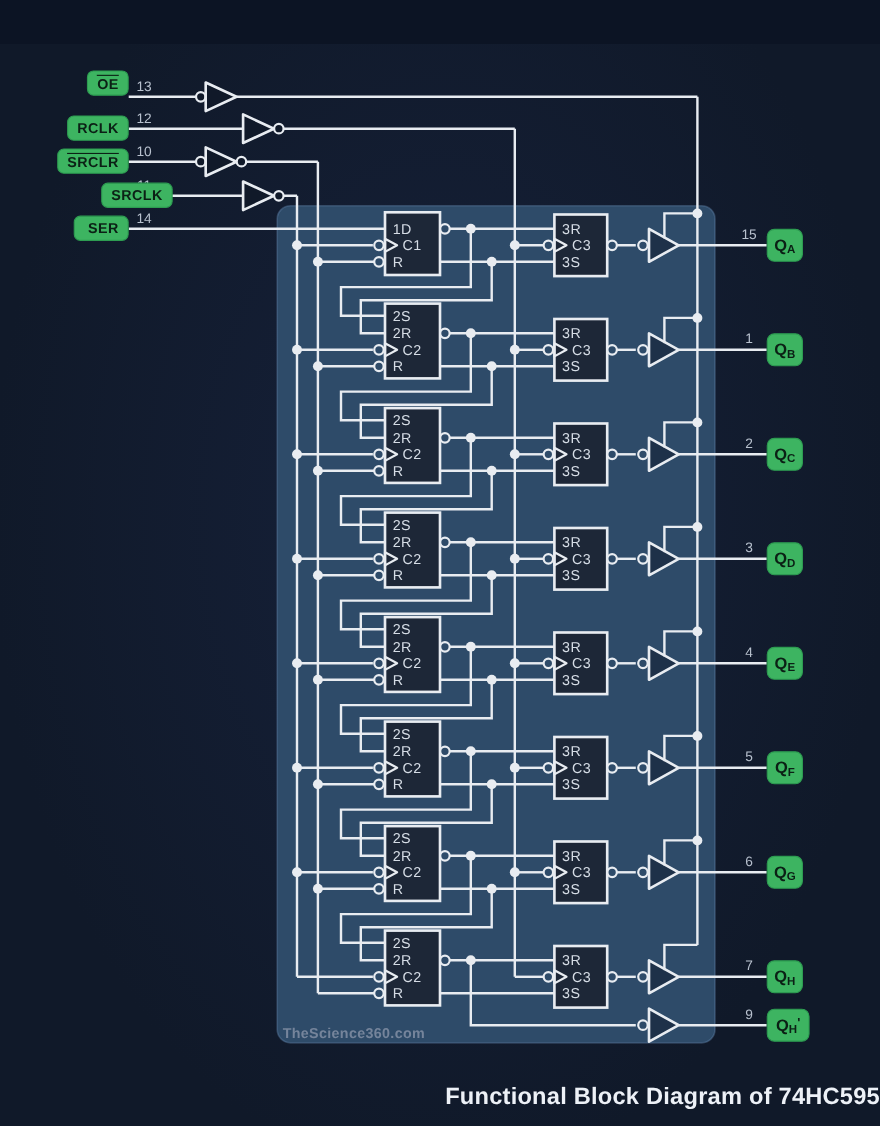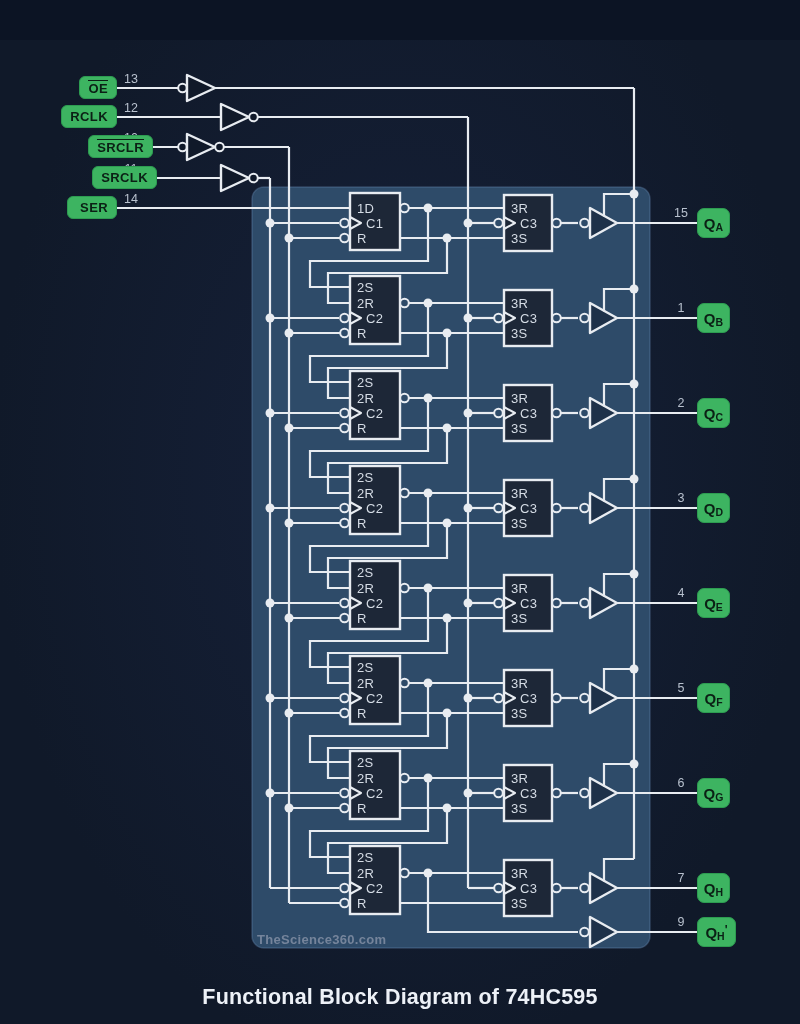--- a/index.html
+++ b/index.html
@@ -29,21 +29,21 @@
   .inlabel .ov{border-top:1.7px solid var(--greentext);padding-top:0px;}
   .outlabel{
     position:absolute;height:30px;display:flex;align-items:center;justify-content:center;
     background:var(--green);border:1px solid var(--greenb);border-radius:7px;
     color:var(--greentext);font-weight:bold;box-sizing:border-box;
   }
   .qb{font-size:15px;}
   .qs{font-size:10.5px;margin-top:7px;}
   .qp{font-size:12px;margin-bottom:5px;}
   .title{
-    position:absolute;left:0;right:0;top:945px;text-align:center;
+    position:absolute;left:0;right:0;top:945px;text-align:right;
     color:var(--titlec);font-size:21.5px;font-weight:bold;letter-spacing:.2px;
   }
   .wm{
     position:absolute;left:257px;top:892px;color:var(--wm);
     font-size:13px;font-weight:bold;letter-spacing:.3px;opacity:.8;
   }
 </style>
 </head>
 <body>
 
@@ -349,27 +349,27 @@
       <polygon points="590,833 590,863 617,848" class="tri" fill="rgba(14,24,42,0.5)"></polygon>
       <circle cx="428" cy="833" r="4.5" class="dot"></circle>
       <text x="681" y="842" class="pin">7</text>
       <path d="M428 833 V892 H578" class="w"></path>
       <circle cx="584.5" cy="892" r="4.3" class="bub" fill="var(--panel)"></circle>
       <polygon points="590,877 590,907 617,892" class="tri" fill="rgba(14,24,42,0.5)"></polygon>
       <path d="M617 892 H697" class="w"></path>
       <text x="681" y="886" class="pin">9</text>
     </svg>
   <div id="labels">
-      <div class="inlabel" style="right: 683px; top: 36px;">
+      <div class="inlabel" style="right: 683px; top: 24px;">
         <span class="ov">OE</span>
       </div>
       <div class="inlabel" style="right: 683px; top: 65px;">
         <span>RCLK</span>
       </div>
-      <div class="inlabel" style="right: 647px; top: 95px;">
+      <div class="inlabel" style="right: 683px; top: 95px;">
         <span class="ov">SRCLR</span>
       </div>
       <div class="inlabel" style="right: 643px; top: 126px;">
         <span>SRCLK</span>
       </div>
       <div class="inlabel" style="right: 683px; top: 156px; padding-left: 12px;">
         <span>SER</span>
       </div>
       <div class="outlabel" style="left: 697px; top: 168px; width: 33px;">
         <span class="qb">Q</span>

